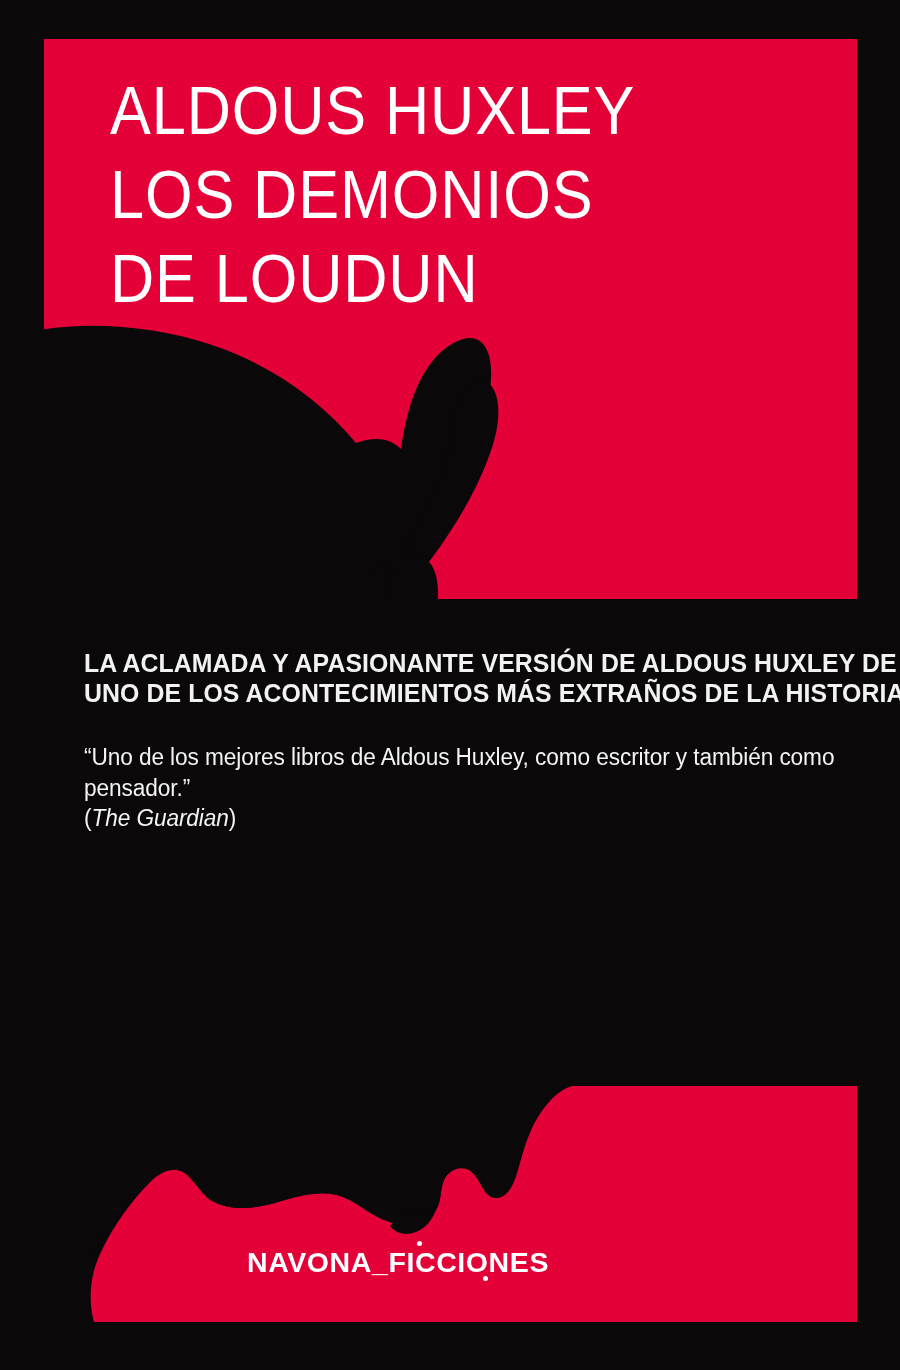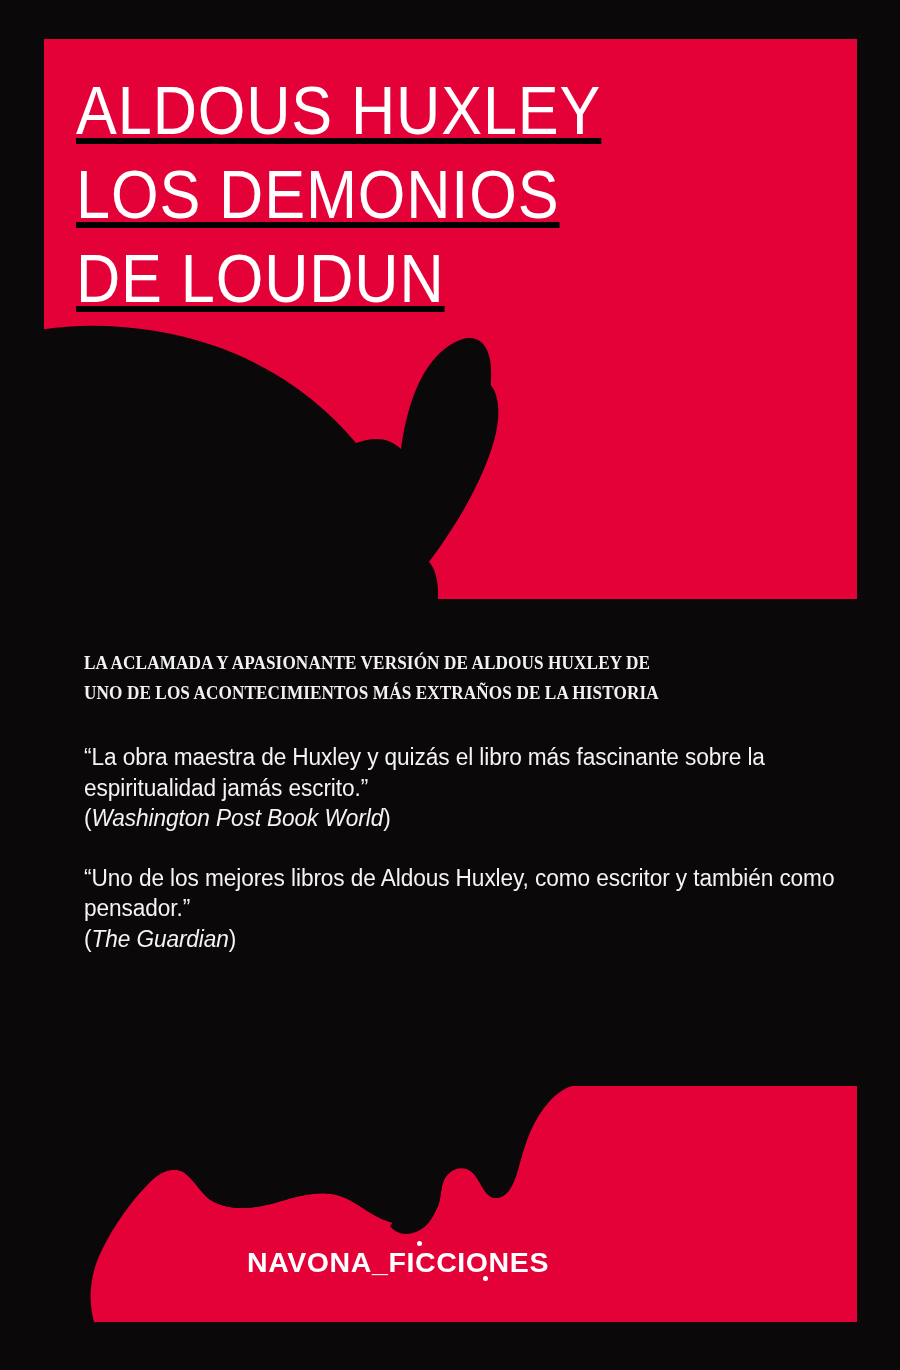--- a/index.html
+++ b/index.html
@@ -33,47 +33,46 @@
     left: 0;
     top: 0;
     width: 813px;
     height: 575px;
     display: block;
   }
 
   
   .title-block {
     position: absolute;
-    left: 76px;
+    left: 110px;
     top: 68px;
     width: 720px;
     z-index: 5;
-    text-decoration: underline;
   }
   .title-line {
     font-family: "Liberation Sans", sans-serif;
     font-weight: 400;
     font-size: 68px;
     line-height: 84px;
     letter-spacing: 1.0px;
     color: #ffffff;
     white-space: nowrap;
     transform: scaleX(0.90);
     transform-origin: left center;
   }
 
   
   .subtitle {
     position: absolute;
     left: 84px;
     top: 648px;
     width: 790px;
-    font-family: Liberation Serif, serif;
+    font-family: Liberation Sans, sans-serif;
     font-weight: 600;
-    font-size: 18px;
+    font-size: 26px;
     line-height: 30px;
     letter-spacing: 0.1px;
     color: #f2f2f2;
     z-index: 5;
   }
   .subtitle div {
     transform: scaleX(0.955);
     transform-origin: left center;
     white-space: nowrap;
   }
@@ -219,24 +218,20 @@
     <div class="title-line">DE LOUDUN</div>
   </div>
 
   <div class="subtitle">
     <div>LA ACLAMADA Y APASIONANTE VERSIÓN DE ALDOUS HUXLEY DE</div>
     <div>UNO DE LOS ACONTECIMIENTOS MÁS EXTRAÑOS DE LA HISTORIA</div>
   </div>
 
   <div class="blurbs">
 
-    <div class="blurb">
-      <span class="quote-text">“La obra maestra de Huxley y quizás el libro más fascinante sobre la espiritualidad jamás escrito.”</span>
-      <span class="source"><span class="paren">(</span><span>Washington Post Book World</span><span class="paren">)</span></span>
-    </div>
 
 
     <div class="blurb">
       <span class="quote-text">“Uno de los mejores libros de Aldous Huxley, como escritor y también como pensador.”</span>
       <span class="source"><span class="paren">(</span><span>The Guardian</span><span class="paren">)</span></span>
     </div>
 
   </div>
 
   <div class="red-panel-bottom">

